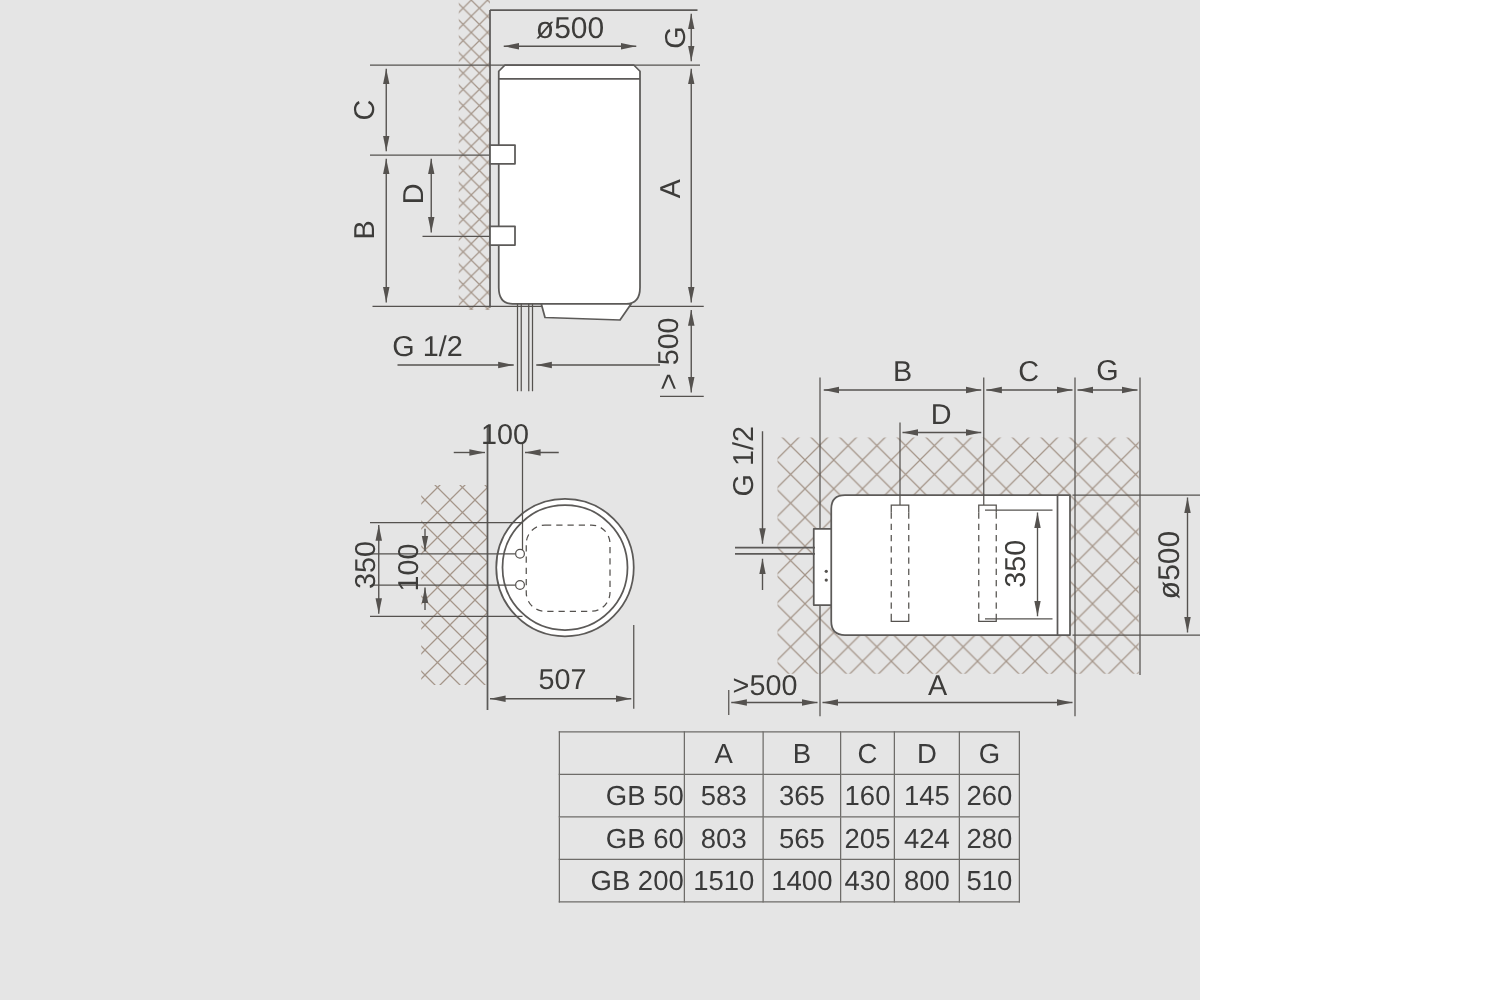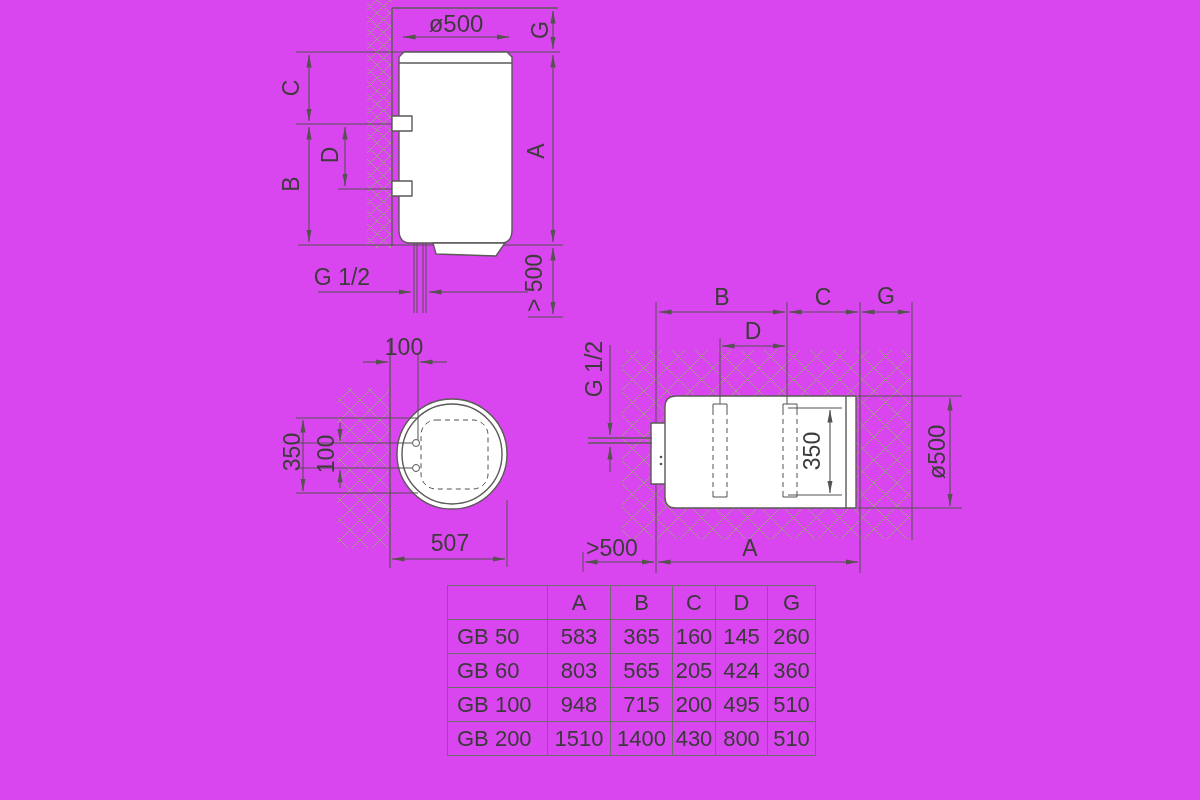--- a/index.html
+++ b/index.html
@@ -1,31 +1,31 @@
 <!DOCTYPE html>
 <html><head>
 <meta charset="utf-8">
 <style>
   html,body { margin:0; padding:0; background:#fff; }
-  .canvas { position:relative; width:1200px; height:800px; background:#d946ef; overflow:hidden;
+  .canvas { position:relative; width:960px; height:800px; background:#e5e5e5; overflow:hidden;
             font-family:"Liberation Sans", sans-serif; }
   svg.draw { position:absolute; left:0; top:0; }
   svg.draw text { fill:#3d3c3a; font-family:"Liberation Sans", sans-serif; font-size:23px;
                   text-anchor:middle; dominant-baseline:central; }
   svg.draw text.big { font-size:24px; }
   .ln { stroke:#5c5a58; stroke-width:1.4; fill:none; stroke-linejoin:round; }
   .th { stroke:#55524f; stroke-width:1; fill:none; }
   .dm { stroke:#55524f; stroke-width:1.1; fill:none; }
   .dash { stroke-dasharray:5,4; }
   .wh { fill:#ffffff; }
   table.dims { position:absolute; left:447px; top:585px; width:368px; border-collapse:collapse;
                table-layout:fixed; }
   table.dims td { border:1.5px solid #6e6c69; height:33px; text-align:center;
                   font-size:22px; color:#3a3a3a; padding:0; white-space:nowrap; }
-  table.dims td.model { text-align:left; padding-left:9px;margin-top:38px; }
+  table.dims td.model { text-align:right; padding-left:9px;margin-top:38px; }
 </style>
 </head>
 <body>
 
 <div class="canvas">
 
 <svg class="draw" width="1200" height="800" viewBox="0 0 1200 800">
   <defs>
     <marker id="ah" viewBox="0 0 13 6" markerWidth="13" markerHeight="6" refX="12.5" refY="3" orient="auto-start-reverse" markerUnits="userSpaceOnUse">
       <path d="M12.5,3 L0,0.4 L0,5.6 Z" fill="#55524f"></path>
@@ -195,29 +195,21 @@
       <td>160</td>
       <td>145</td>
       <td>260</td>
     </tr>
     <tr>
       <td class="model">GB 60</td>
       <td>803</td>
       <td>565</td>
       <td>205</td>
       <td>424</td>
-      <td>360</td>
-    </tr>
-    <tr>
-      <td class="model">GB 100</td>
-      <td>948</td>
-      <td>715</td>
-      <td>200</td>
-      <td>495</td>
-      <td>510</td>
+      <td>280</td>
     </tr>
     <tr>
       <td class="model">GB 200</td>
       <td>1510</td>
       <td>1400</td>
       <td>430</td>
       <td>800</td>
       <td>510</td>
     </tr>
   </tbody>

